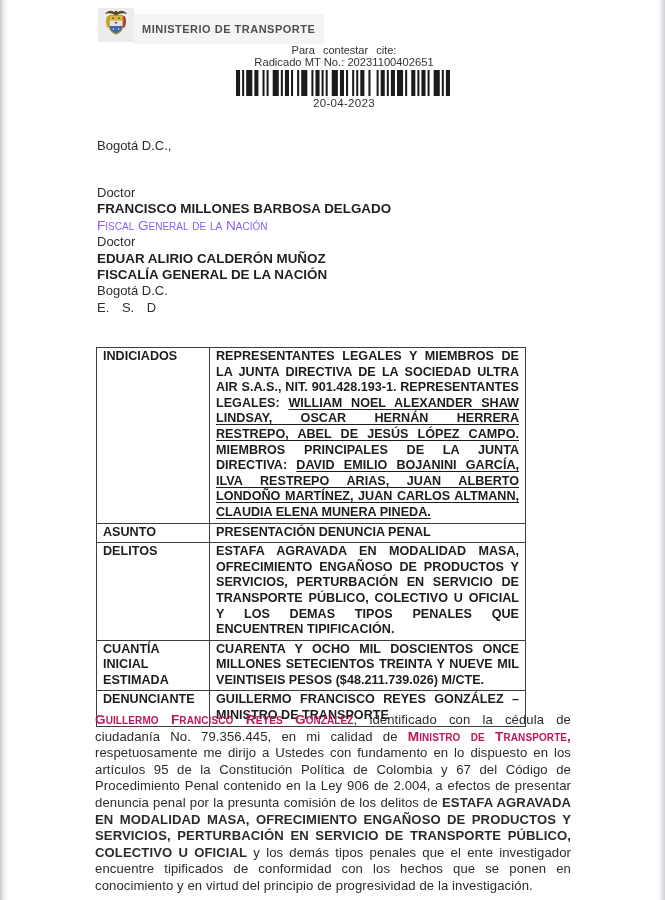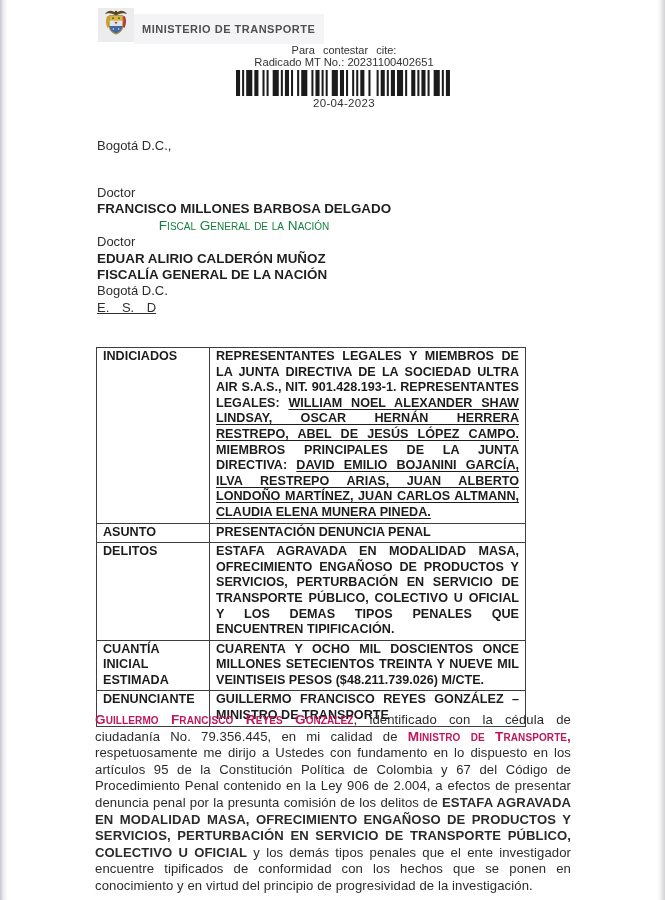--- a/index.html
+++ b/index.html
@@ -32,22 +32,22 @@
   .cite-l2{font-size:11.2px;line-height:12px;}
   .barcode{margin:2px auto 0 auto;width:216px;height:26px;}
   .barcode svg{display:block;width:216px;height:26px;}
   .barcode rect{fill:#1b1b1b;}
   .cite-date{font-size:11.5px;margin-top:1px;letter-spacing:.3px;}
 
   .city-line{position:absolute;left:97px;top:138px;font-size:13px;color:#2e2e2e;}
 
   .addr{position:absolute;left:97px;top:185px;font-size:13px;line-height:16.4px;color:#2e2e2e;}
   .addr .bold{font-weight:700;color:#1f1f1f;font-size:13.4px;}
-  .addr .sc{font-variant:small-caps;color:#15803d;font-size:13.6px;text-align:center;}
-  .addr .esd{word-spacing:9px;text-decoration:underline;}
+  .addr .sc{font-variant:small-caps;color:#8b5cf6;font-size:13.6px;}
+  .addr .esd{word-spacing:9px;}
 
   table.case{position:absolute;left:96px;top:347px;width:430px;border-collapse:collapse;table-layout:fixed;}
   table.case td{
     border:1.5px solid #3e3e40;
     padding:1px 6px 2px 6px;
     font-size:12.6px;font-weight:700;color:#1c1c1c;line-height:15.6px;
     vertical-align:top;
   }
   td.lbl{width:100px;}
   td.mid{vertical-align:middle;}

